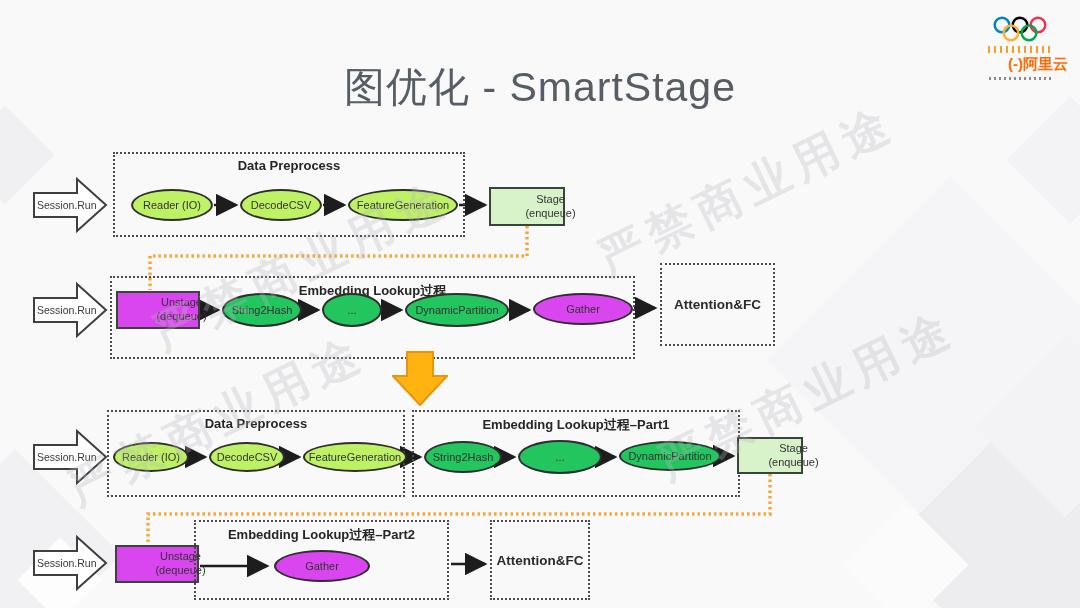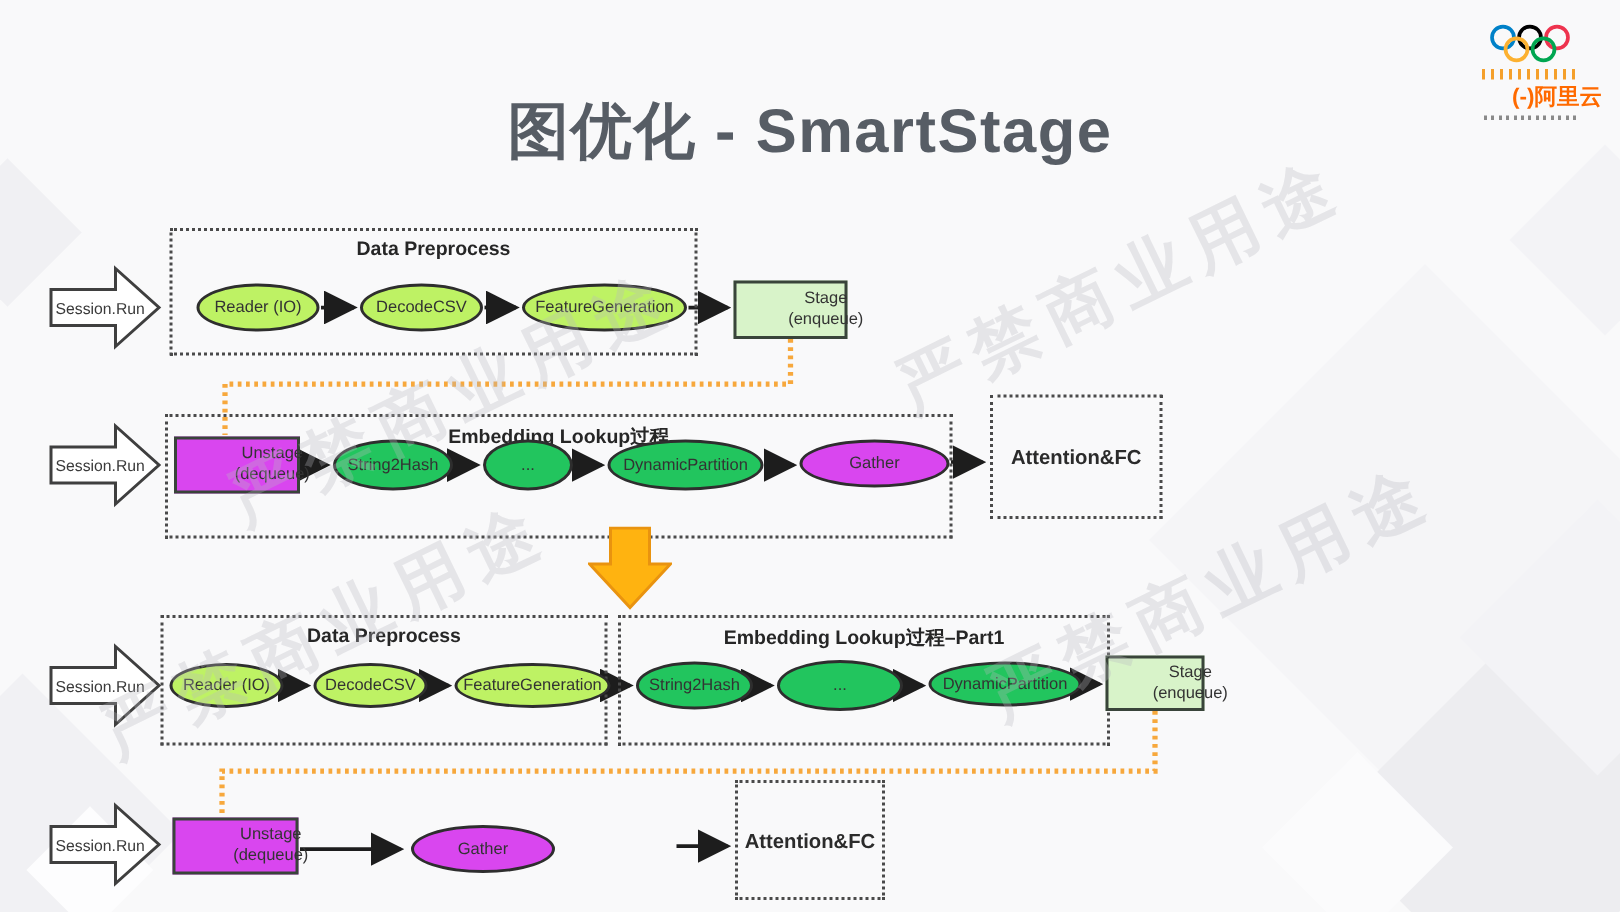--- a/index.html
+++ b/index.html
@@ -14,21 +14,21 @@
   
   .watermark{
     position:absolute; z-index:4; pointer-events:none;
     font-size:46px; font-weight:bold; letter-spacing:8px;
     color:#b9b9c0; opacity:0.30; white-space:nowrap;
     transform:rotate(-26deg);
   }
   
   .title{
     position:absolute; top:60px; left:0; width:100%; text-align:center;
-    font-size:41px; font-weight:700; color:#575d65; letter-spacing:1px; z-index:3;
+    font-size:41px; font-weight:400; color:#575d65; letter-spacing:1px; z-index:3;
   }
   .datafun{
     position:absolute; left:853px; top:47px; z-index:3;
     display:flex; align-items:center; gap:2px;
   }
   .datafun .df-text{
     font-size:25px; font-weight:800;
     background:linear-gradient(90deg,#f6a623,#ef6a1a 60%,#e8431c);
     -webkit-background-clip:text; background-clip:text; color:transparent;
   }
@@ -210,16 +210,19 @@
   </div>
 
   <svg class="sessarrow" style="left:32px;top:534px;" width="76" height="58">
     <polygon points="2,17 45,17 45,3 74,29 45,55 45,41 2,41" fill="#ffffff" stroke="#3f3f3f" stroke-width="2"></polygon>
     <text x="5" y="33">Session.Run</text>
   </svg>
   <div class="node greenbox unstage" style="left:115px;top:545px;width:84px;height:38px;">
     <span>Unstage</span>
     <span>(dequeue)</span>
   </div>
+  <div class="node gbox" style="left:194px;top:520px;width:255px;height:80px;">
+    <div class="group-label">Embedding Lookup过程–Part2</div>
+  </div>
   <div class="node ellipse blue" style="left:274px;top:550px;width:96px;height:32px;">Gather</div>
   <div class="node plainbox" style="left:490px;top:520px;width:100px;height:80px;">Attention&amp;FC</div>
 
 </div>
 
 </body></html>

